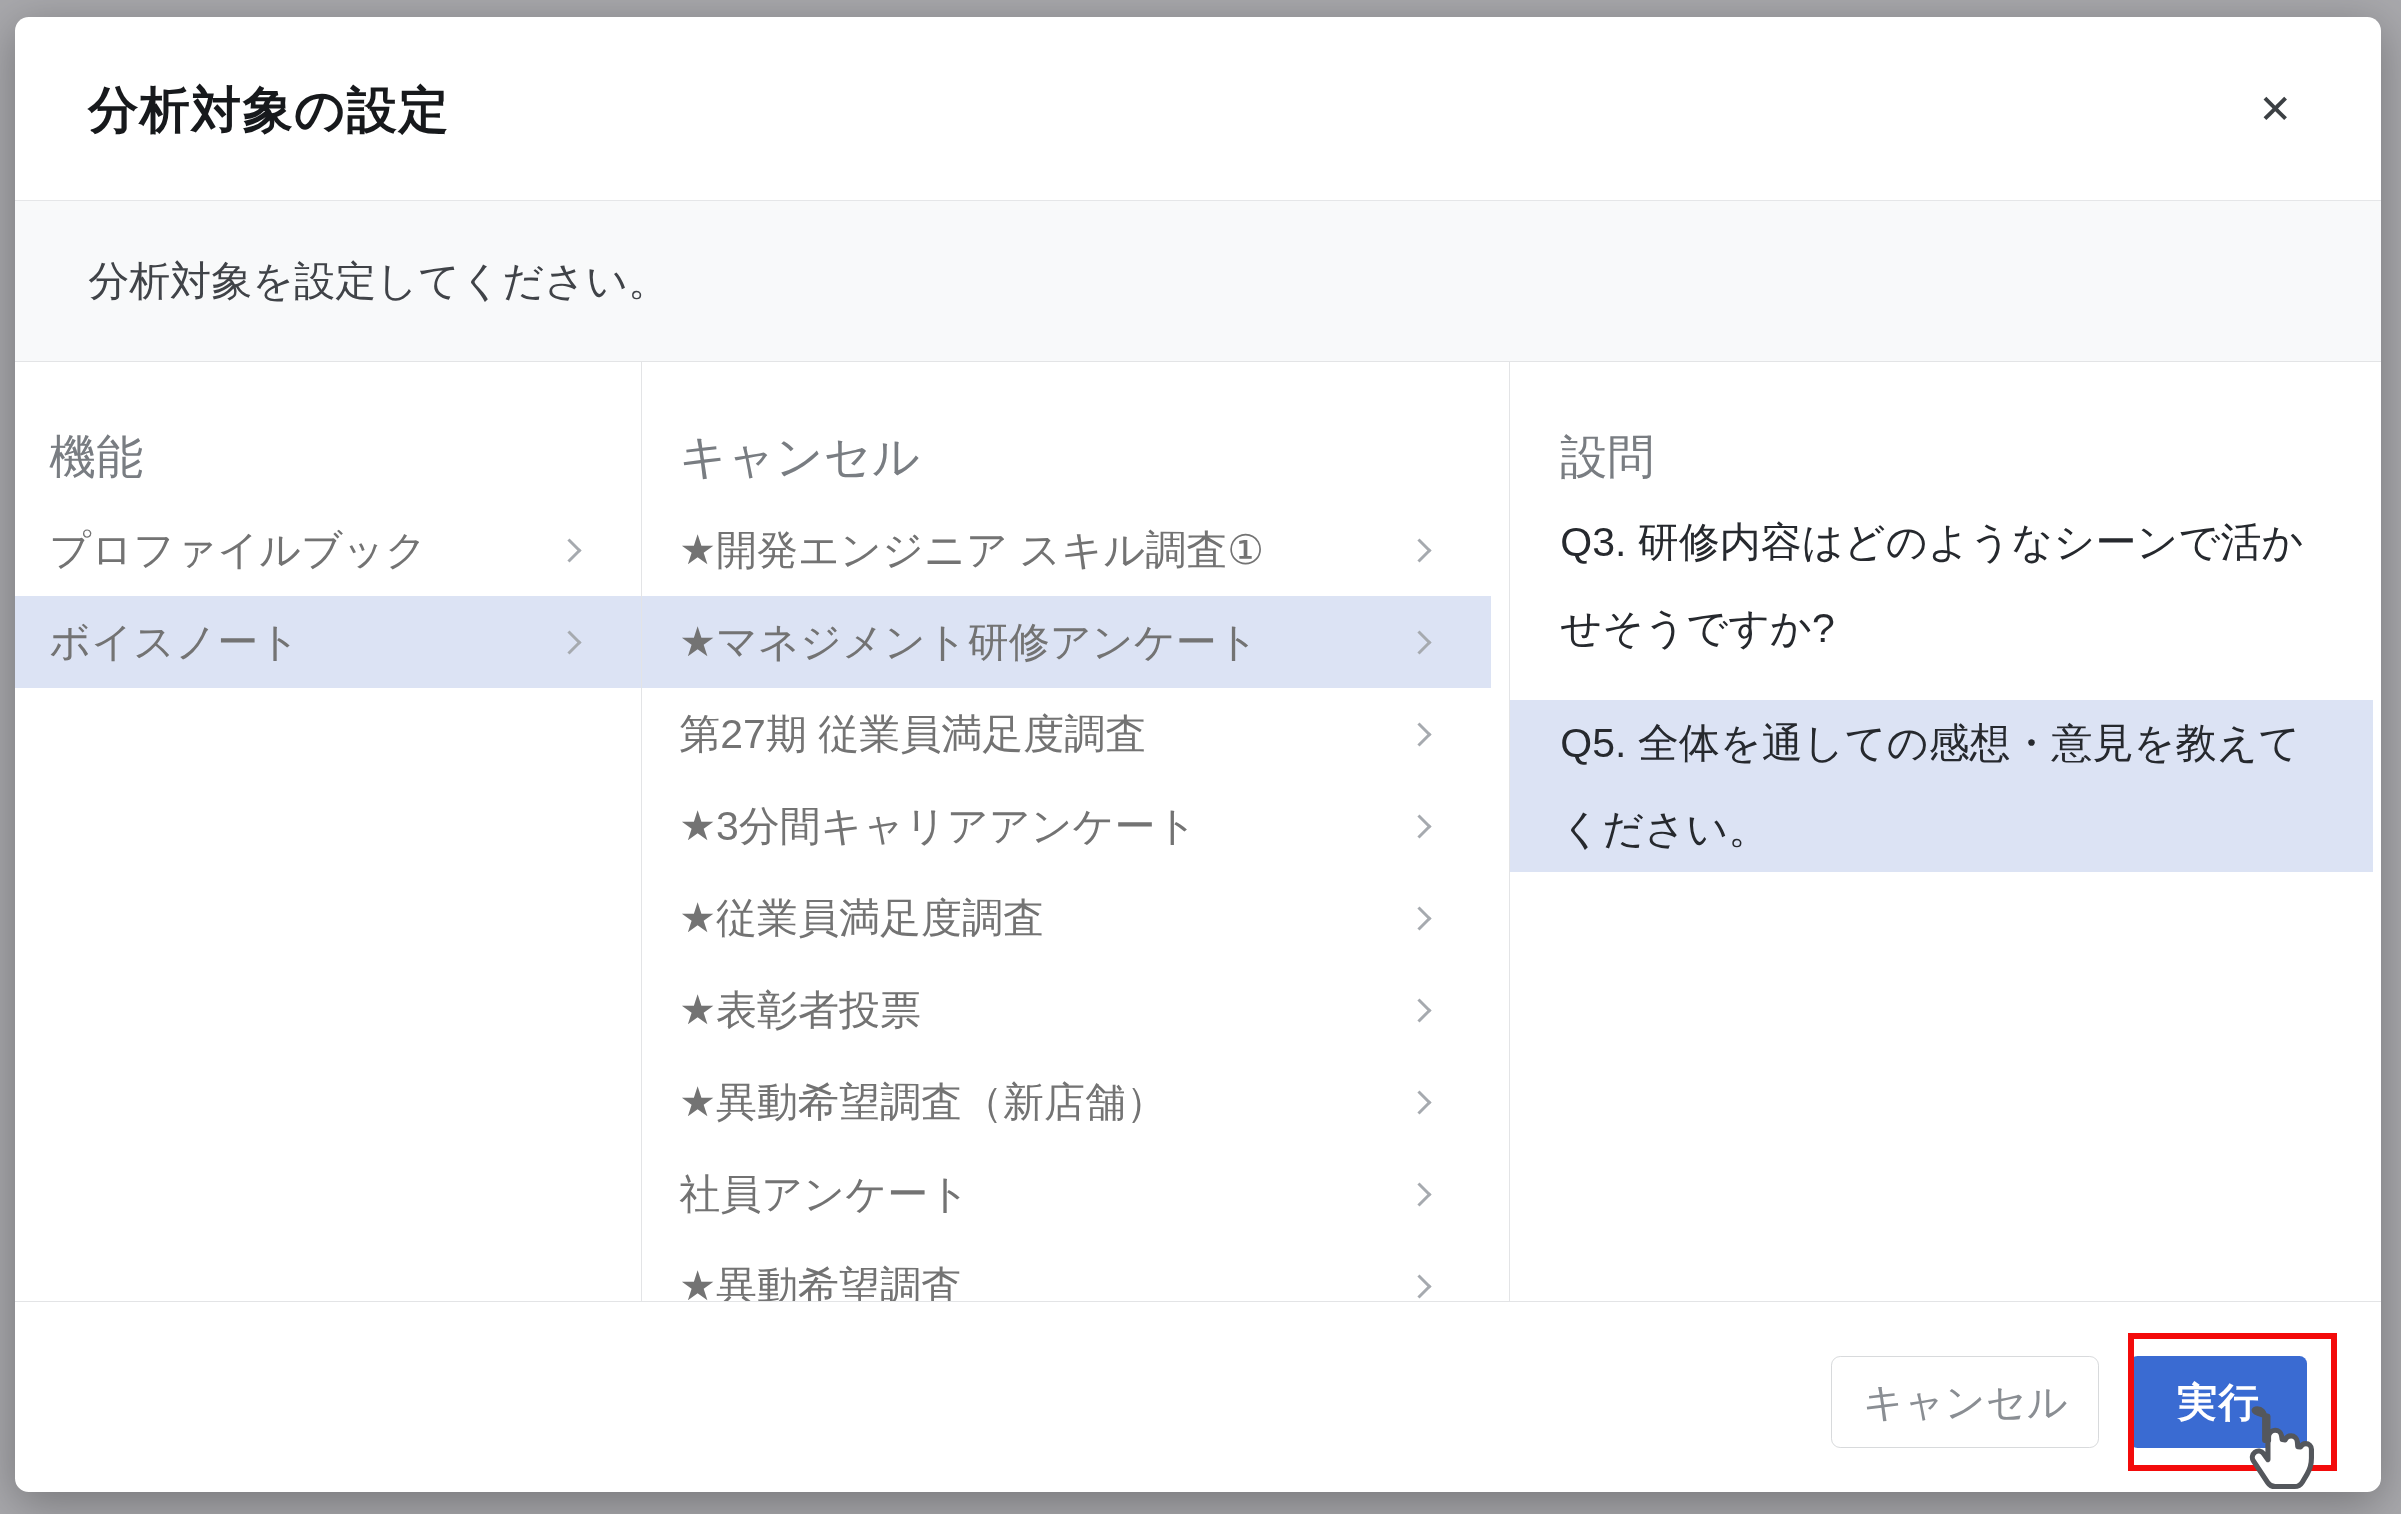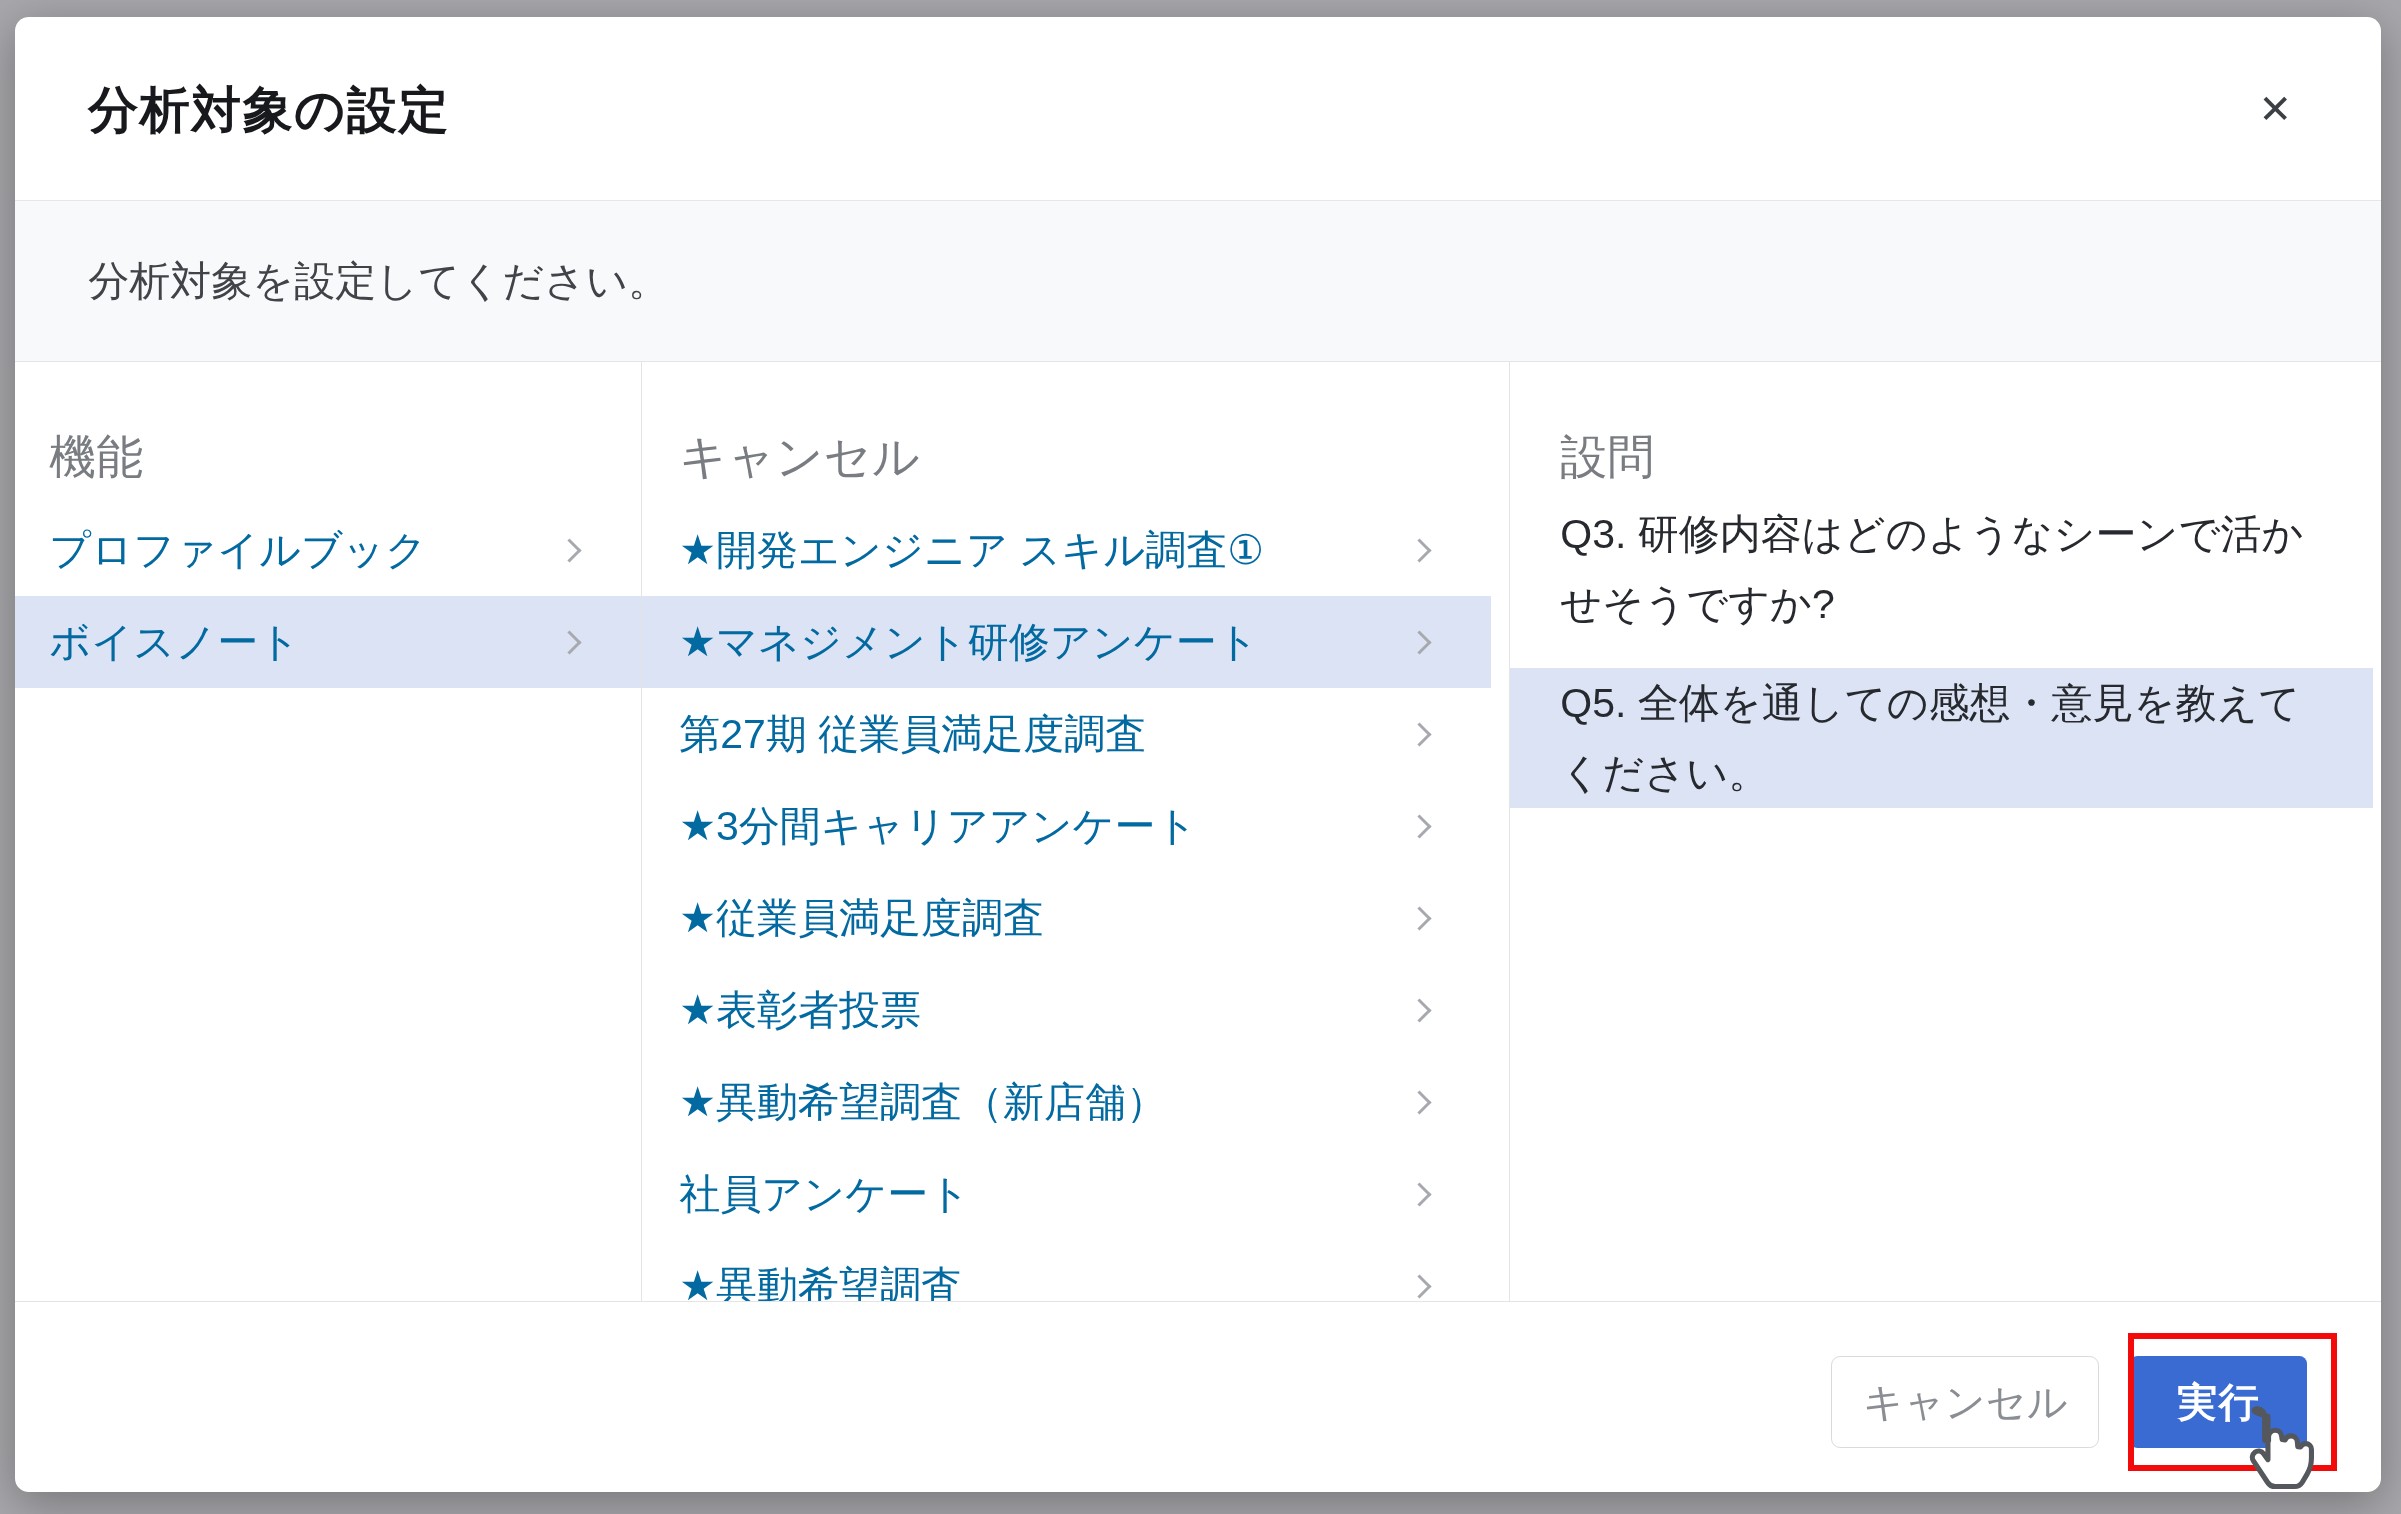--- a/index.html
+++ b/index.html
@@ -45,36 +45,36 @@
   .col-feature  { width:627px;  border-right:1.5px solid #e3e4e6; }
   .col-event    { width:868px; border-right:1.5px solid #e3e4e6; }
   .col-question { flex:1; }
   .col-header { position:absolute; top:64px; font-size:47px; color:#797d82; }
   .col-feature  .col-header { left:34px; }
   .col-event    .col-header { left:37px; }
   .col-question .col-header { left:50px; }
   .list { position:absolute; top:142px; left:0; right:0; }
   .row {
     height:92px; display:flex; align-items:center;
-    font-size:41px; color:#0369a1; cursor:pointer; white-space:nowrap;
+    font-size:41px; color:#737373; cursor:pointer; white-space:nowrap;
   }
   .col-feature .row { padding-left:34px; }
   .col-event   .row { padding-left:37px; margin-right:18.3px;gap:36px; }
   .row.selected { background:#dce3f4; }
   .chevron {
     margin-left:auto; margin-right:63px;
     width:17px; height:17px; flex:none;
     border-top:3.1px solid #a6aaaf; border-right:3.1px solid #a6aaaf;
     transform:rotate(45deg);
   }
   .q-list { position:absolute; top:137px; left:0; right:0; }
   .q-item {
     margin-right:8.4px; margin-bottom:29px;
     padding-left:50px; padding-right:31px;
-    font-size:41px; line-height:70px; color:#26292e; cursor:pointer;
+    font-size:41px; line-height:86px; color:#26292e; cursor:pointer;
   }
   .q-item.selected { background:#dce3f4; margin-bottom:0; }
   
   .footer { position:relative; height:191px; border-top:1.5px solid #e3e4e6; }
   .btn {
     position:absolute; top:54px; height:92px;
     display:flex; align-items:center; justify-content:center; cursor:pointer;
   }
   .btn-cancel {
     right:282px; width:268px;

